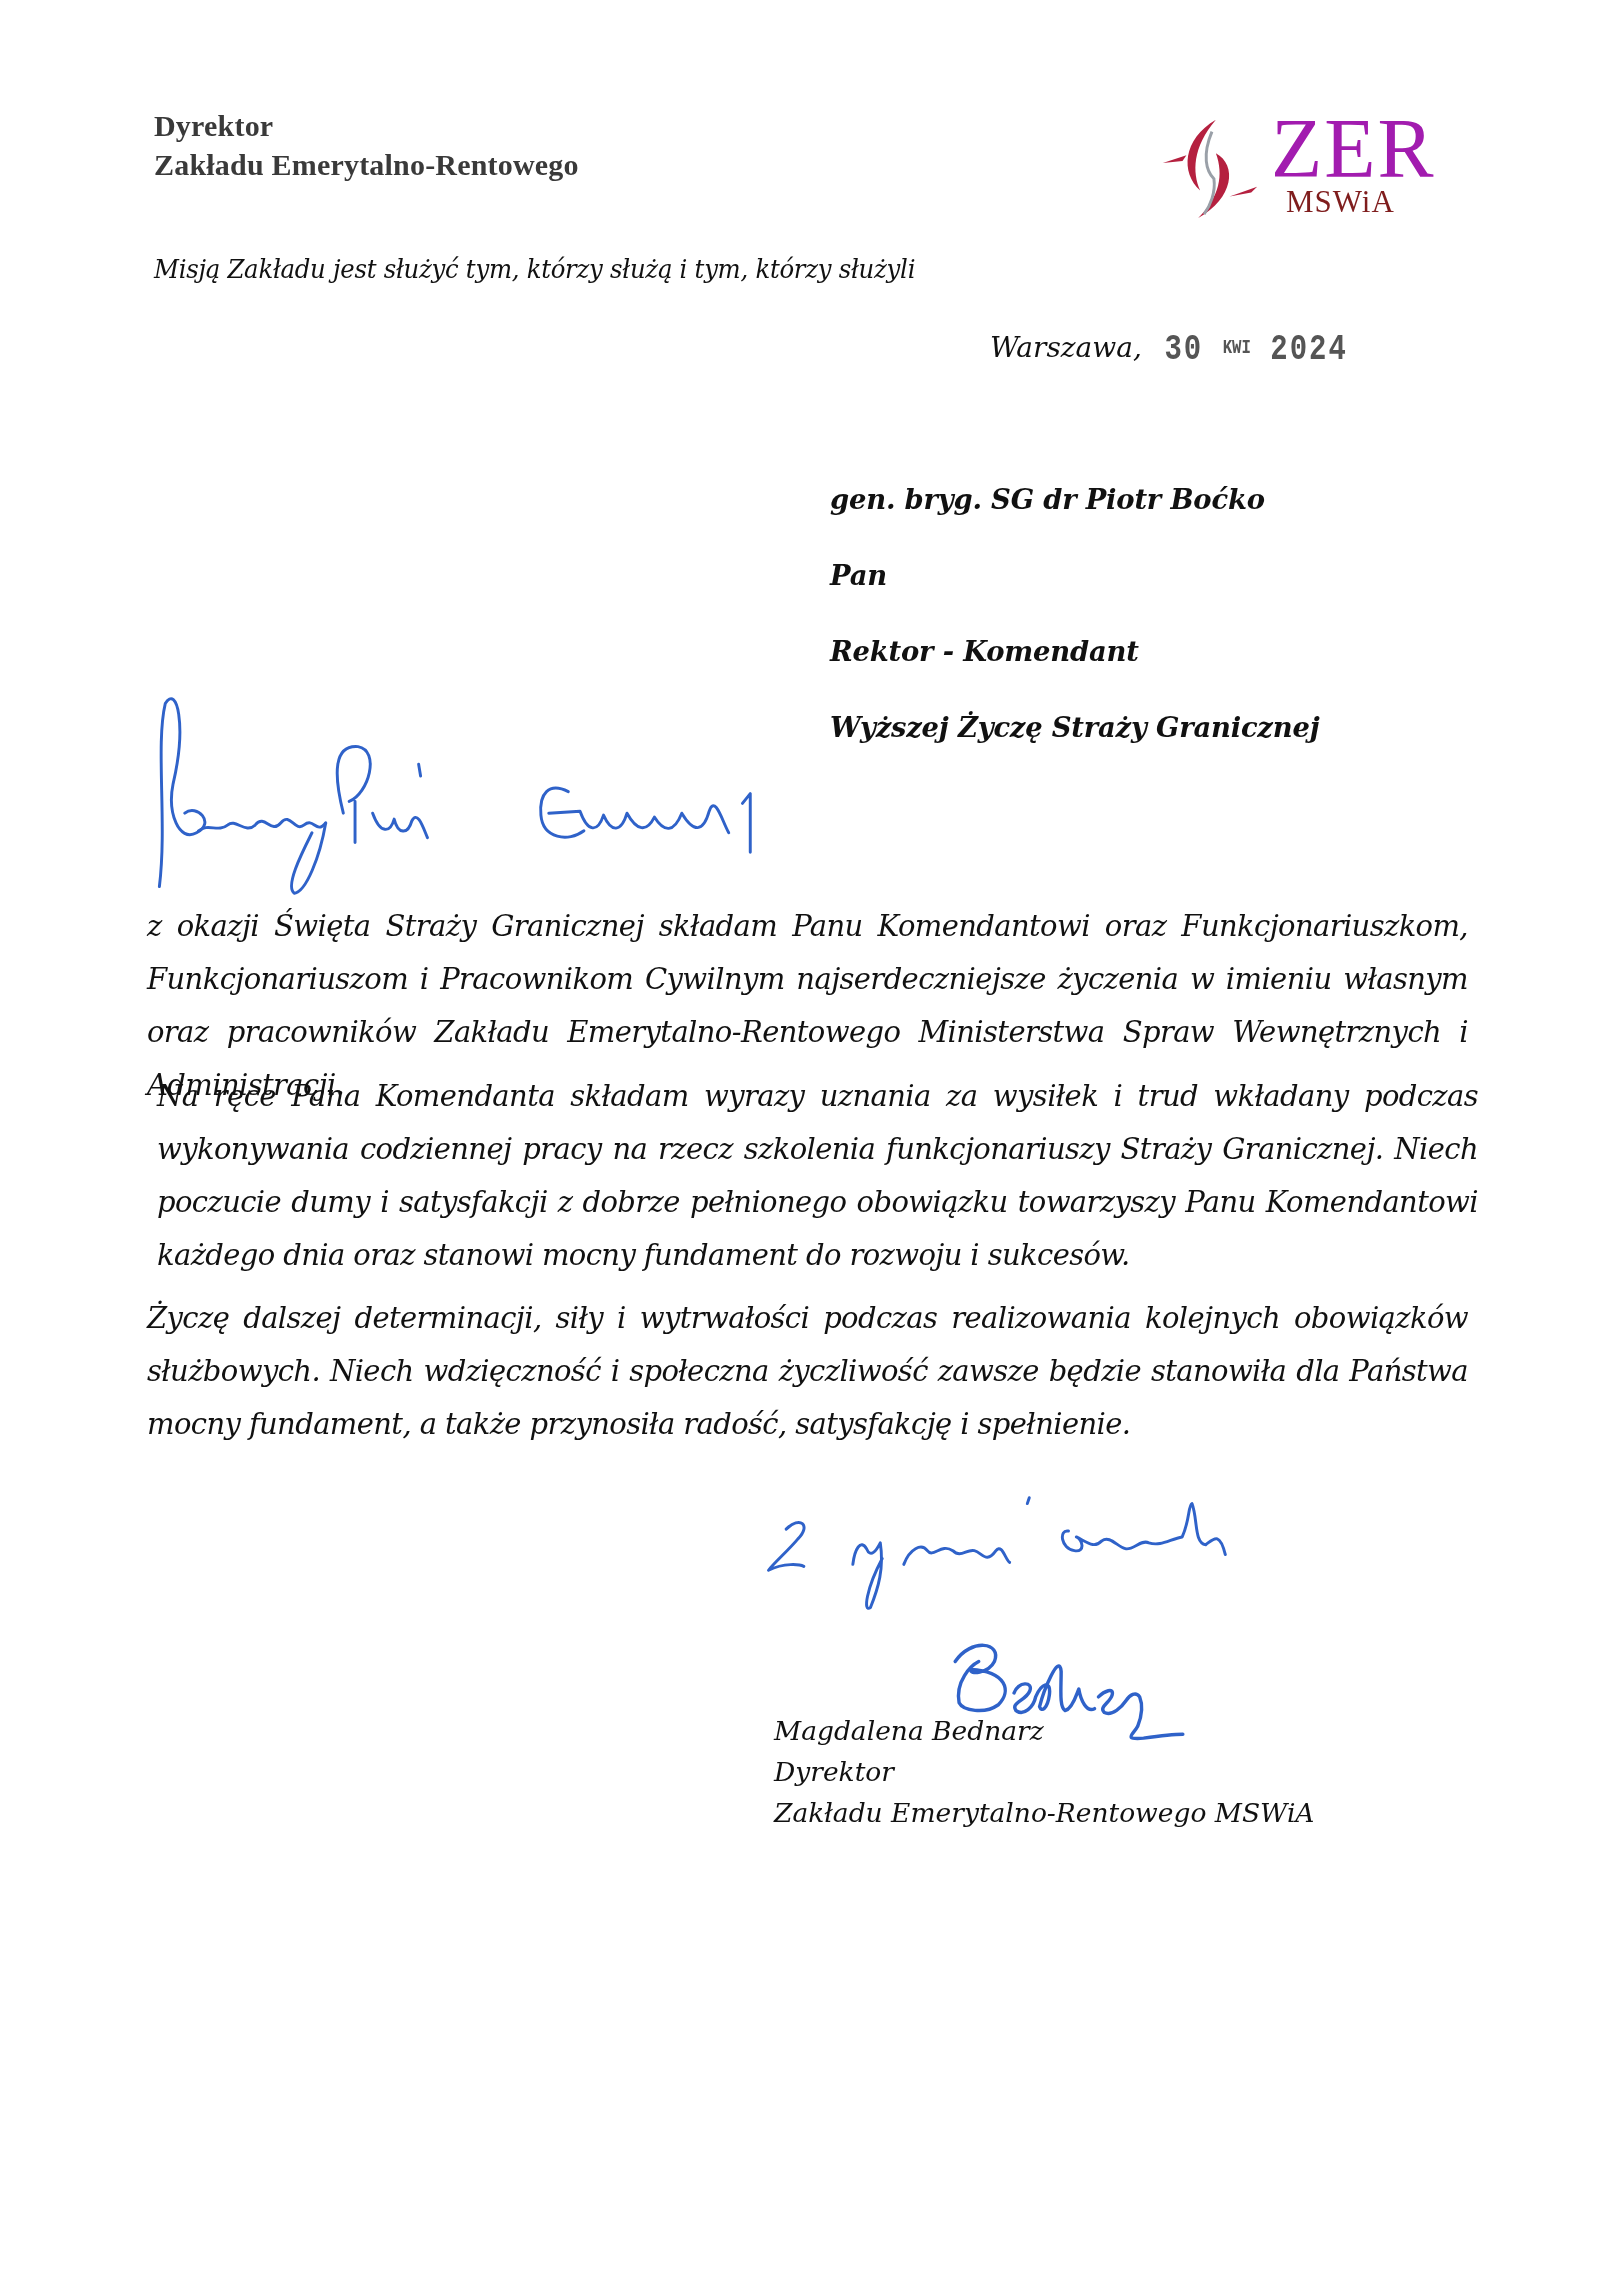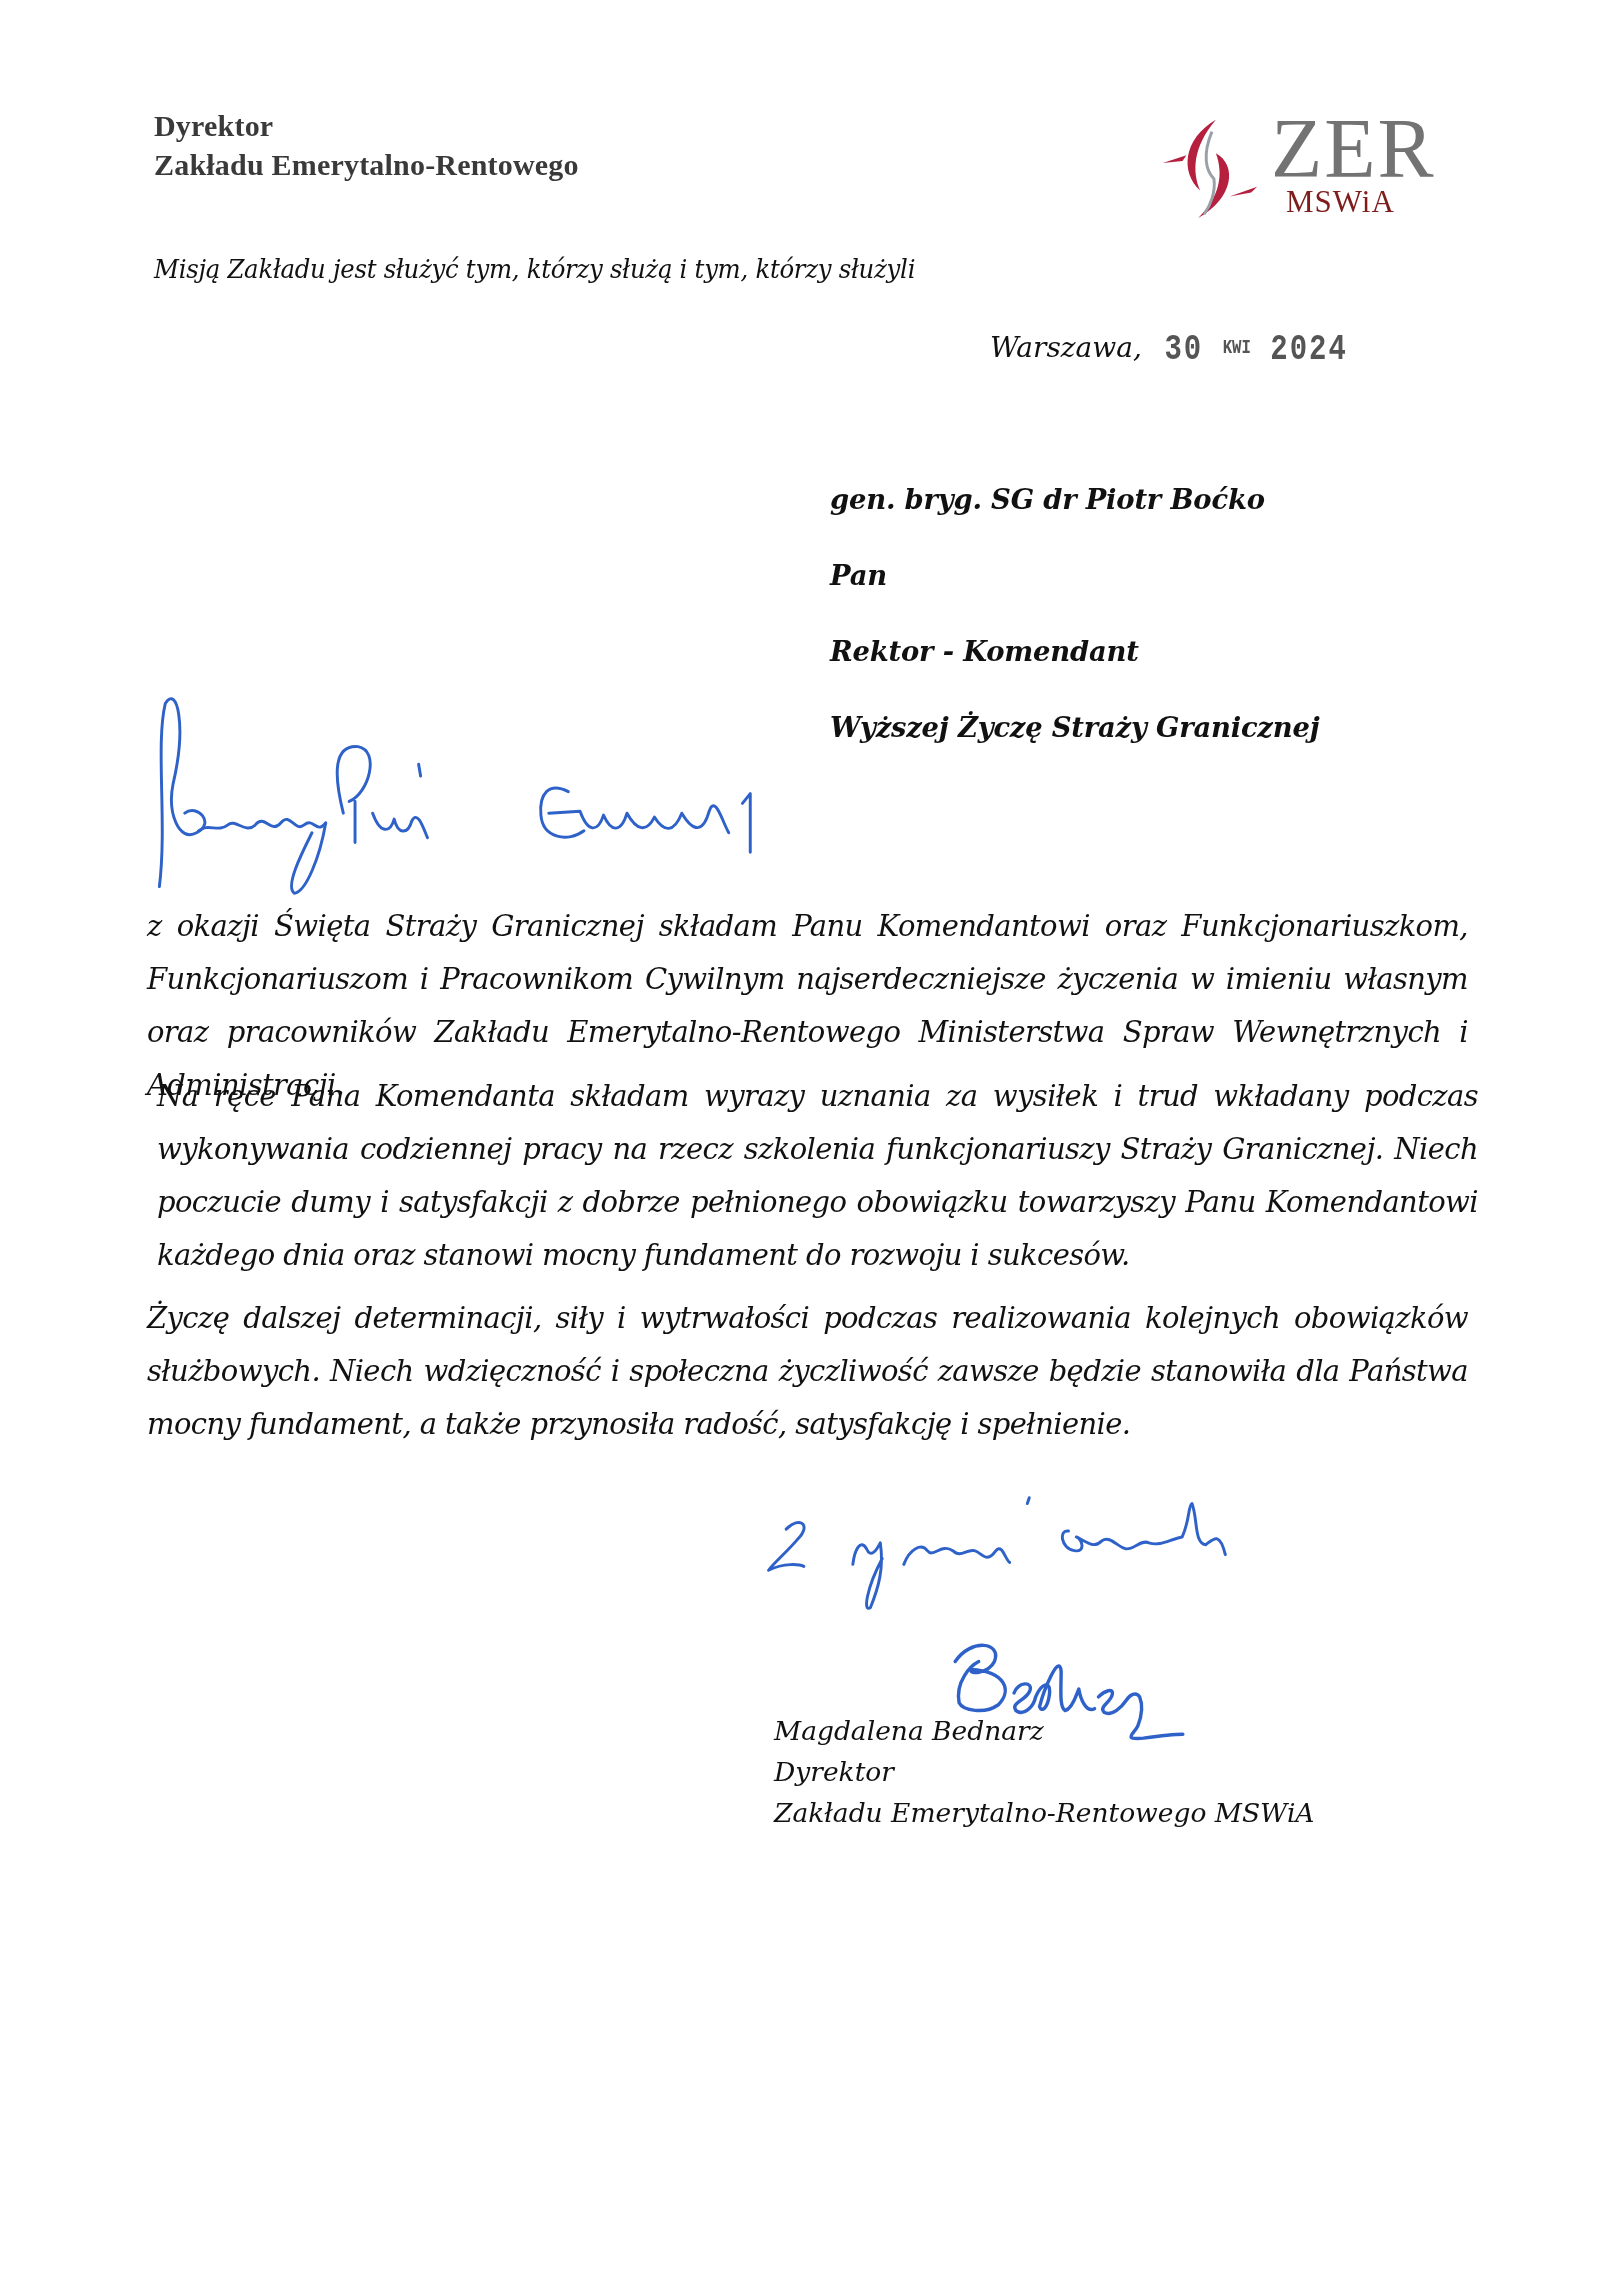--- a/index.html
+++ b/index.html
@@ -7,21 +7,21 @@
   .abs { position: absolute; }
   .serif-bold { font-family: "Liberation Serif", serif; font-weight: bold; color: #3a3a3a; }
   .script { font-family: "DejaVu Serif", serif; font-style: italic; color: #111; }
 
   #header-block { left: 154px; top: 106px; }
   #header-block div { font-size: 30px; line-height: 39px; letter-spacing: 0.2px; }
 
   #motto { left: 154px; top: 253px; font-size: 26.5px; letter-spacing: -0.3px; transform: scaleX(0.92); transform-origin: left; }
 
   #logo { left: 1155px; top: 108px; width: 333px; height: 118px; }
-  #logo .zer { position: absolute; left: 116px; top: -7.8px; font-family: "Liberation Serif", serif; font-size: 84px; color: #737373; letter-spacing: 2px; }
+  #logo .zer { position: absolute; left: 116px; top: -7.8px; font-family: "Liberation Serif", serif; font-size: 84px; color: #a21caf; letter-spacing: 2px; }
   #logo .mswia { position: absolute; left: 131px; top: 76px; font-family: "Liberation Serif", serif; font-size: 31px; color: #7f1d1d; letter-spacing: 1px; }
 
   #date-line { left: 990px; top: 331px; font-size: 28px; }
   #date-line .stamp { font-family: "Liberation Mono", monospace; font-style: normal; font-weight: bold; color: #555; font-size: 29px; letter-spacing: 2px; margin-left: 13.7px; transform: scaleY(1.25); display: inline-block; }
   #date-line .stamp small { font-size: 15.7px; vertical-align: 4.9px; letter-spacing: 0; }
 
   #recipient { left: 830px; top: 461px; }
   #recipient div { font-size: 27.4px; font-weight: bold; line-height: 76px; letter-spacing: -0.2px; }
 
   #salutation { left: 137px; top: 686px; width: 980px; height: 225px; }

